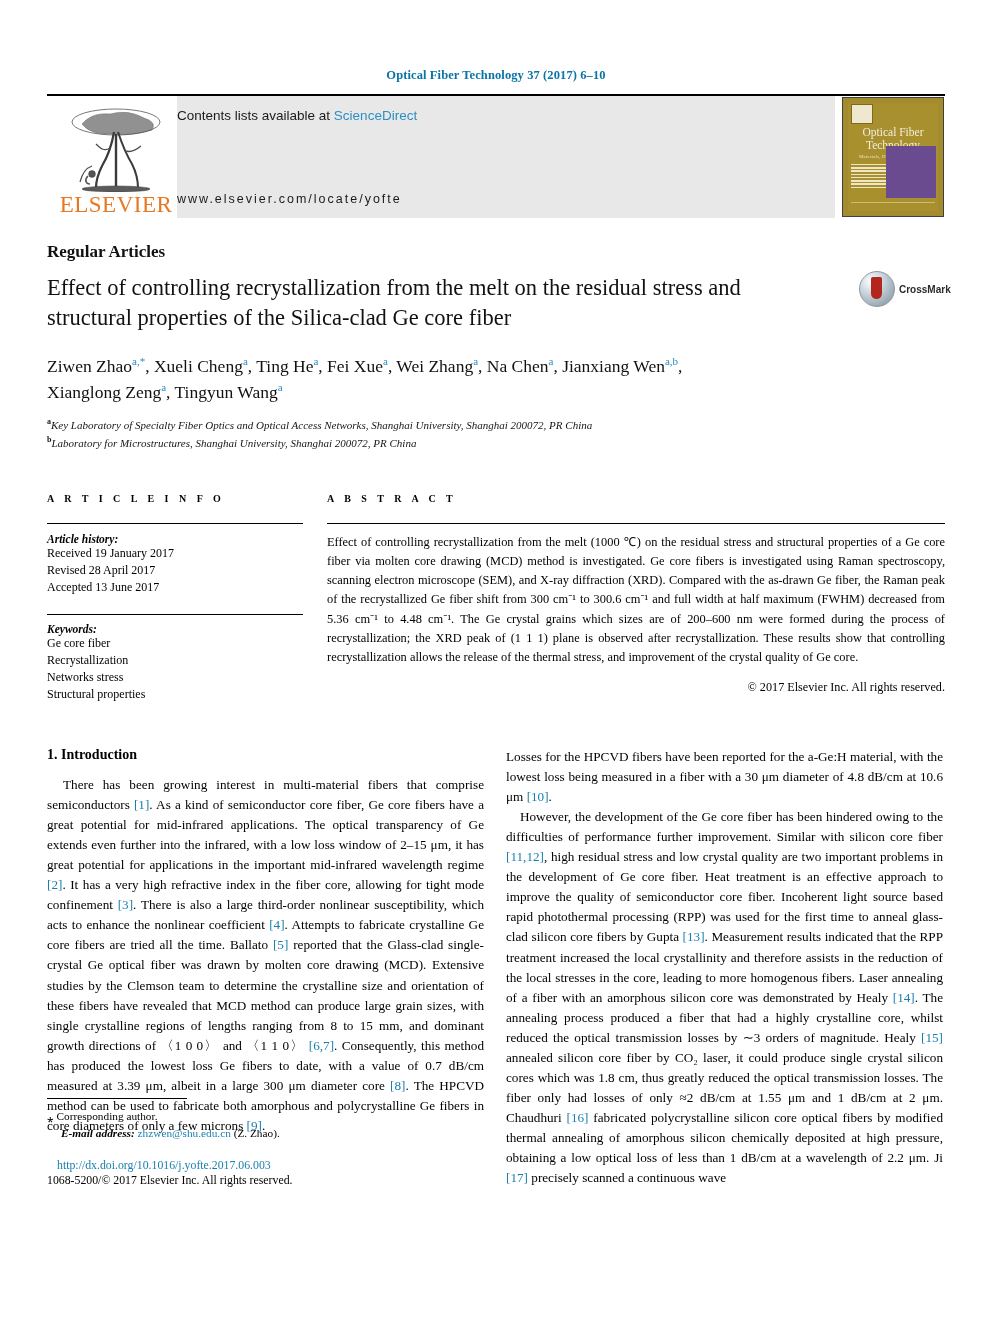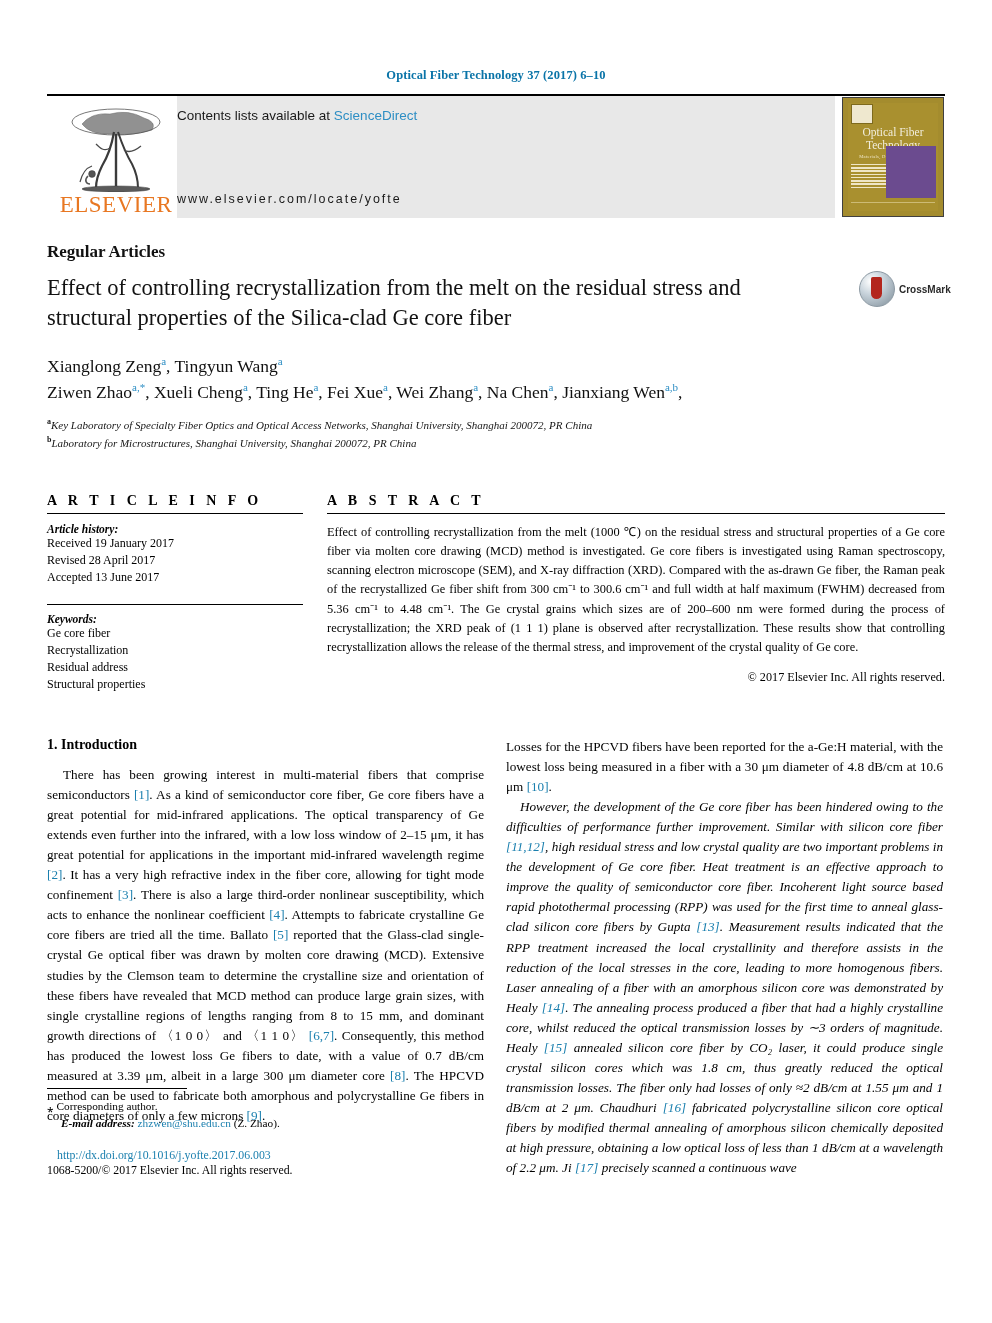--- a/index.html
+++ b/index.html
@@ -273,24 +273,24 @@
   .col-info {
     width: 256px;
     flex: 0 0 256px;
   }
   .col-abstract {
     flex: 1 1 auto;
   }
   .sec-head {
     font-family: "Liberation Serif", serif;
     font-weight: bold;
-    font-size: 14px;
+    font-size: 10px;
     letter-spacing: 4px;
     color: #000;
-    margin-bottom: 4px;
+    margin-bottom: 19px;
   }
   .hr-thin {
     border-top: 1.6px solid #000;
     margin-bottom: 9px;
   }
   .hr-short {
     border-top: 1.3px solid #000;
     width: 100%;
     margin: 18px 0 8px 0;
   }
@@ -346,21 +346,20 @@
     font-size: 13.2px;
     line-height: 1.52;
     text-align: justify;
     color: #000;
     margin: 0;
     hyphens: auto;
   }
   .body-text + .body-text {
     text-indent: 14px;
     margin-top: 0;
-    font-style: italic;
   }
   .first-para { text-indent: 16px; }
   .ref { color: #1a7fae; }
 
   
   .footnote {
     position: absolute;
     left: 0;
     bottom: 0;
     width: 437px;
@@ -461,43 +460,43 @@
   <div class="title-area">
     <div class="article-type">Regular Articles</div>
     <h1 class="paper-title">Effect of controlling recrystallization from the melt on the residual stress and structural properties of the Silica-clad Ge core fiber</h1>
     <div class="crossmark">
       <div class="crossmark-badge"></div>
       <div class="crossmark-label">CrossMark</div>
     </div>
   </div>
 
   <div class="authors">
+    <div>Ziwen Zhao<sup>a,*</sup>, Xueli Cheng<sup>a</sup>, Ting He<sup>a</sup>, Fei Xue<sup>a</sup>, Wei Zhang<sup>a</sup>, Na Chen<sup>a</sup>, Jianxiang Wen<sup>a,b</sup>,</div>
     <div>Xianglong Zeng<sup>a</sup>, Tingyun Wang<sup>a</sup></div>
-    <div>Ziwen Zhao<sup>a,*</sup>, Xueli Cheng<sup>a</sup>, Ting He<sup>a</sup>, Fei Xue<sup>a</sup>, Wei Zhang<sup>a</sup>, Na Chen<sup>a</sup>, Jianxiang Wen<sup>a,b</sup>,</div>
   </div>
 
   <div class="affiliations">
     <div><sup>a</sup><span>Key Laboratory of Specialty Fiber Optics and Optical Access Networks, Shanghai University, Shanghai 200072, PR China</span></div>
     <div><sup>b</sup><span>Laboratory for Microstructures, Shanghai University, Shanghai 200072, PR China</span></div>
   </div>
 
   <div class="info-abstract">
 
     <div class="col-info">
       <div class="sec-head">A R T I C L E   I N F O</div>
       <div class="hr-thin"></div>
       <div class="info-label">Article history:</div>
       <div class="info-line">Received 19 January 2017</div>
       <div class="info-line">Revised 28 April 2017</div>
       <div class="info-line">Accepted 13 June 2017</div>
       <div class="hr-short"></div>
       <div class="info-label">Keywords:</div>
       <div class="info-line">Ge core fiber</div>
       <div class="info-line">Recrystallization</div>
-      <div class="info-line">Residual address</div>
+      <div class="info-line">Networks stress</div>
       <div class="info-line">Structural properties</div>
     </div>
 
     <div class="col-abstract">
       <div class="sec-head">A B S T R A C T</div>
       <div class="hr-thin"></div>
       <div class="abstract-body">
         <p>Effect of controlling recrystallization from the melt (1000 ℃) on the residual stress and structural properties of a Ge core fiber via molten core drawing (MCD) method is investigated. Ge core fibers is investigated using Raman spectroscopy, scanning electron microscope (SEM), and X-ray diffraction (XRD). Compared with the as-drawn Ge fiber, the Raman peak of the recrystallized Ge fiber shift from 300 cm⁻¹ to 300.6 cm⁻¹ and full width at half maximum (FWHM) decreased from 5.36 cm⁻¹ to 4.48 cm⁻¹. The Ge crystal grains which sizes are of 200–600 nm were formed during the process of recrystallization; the XRD peak of (1 1 1) plane is observed after recrystallization. These results show that controlling recrystallization allows the release of the thermal stress, and improvement of the crystal quality of Ge core.</p>
       </div>
       <div class="copyright">© 2017 Elsevier Inc. All rights reserved.</div>

